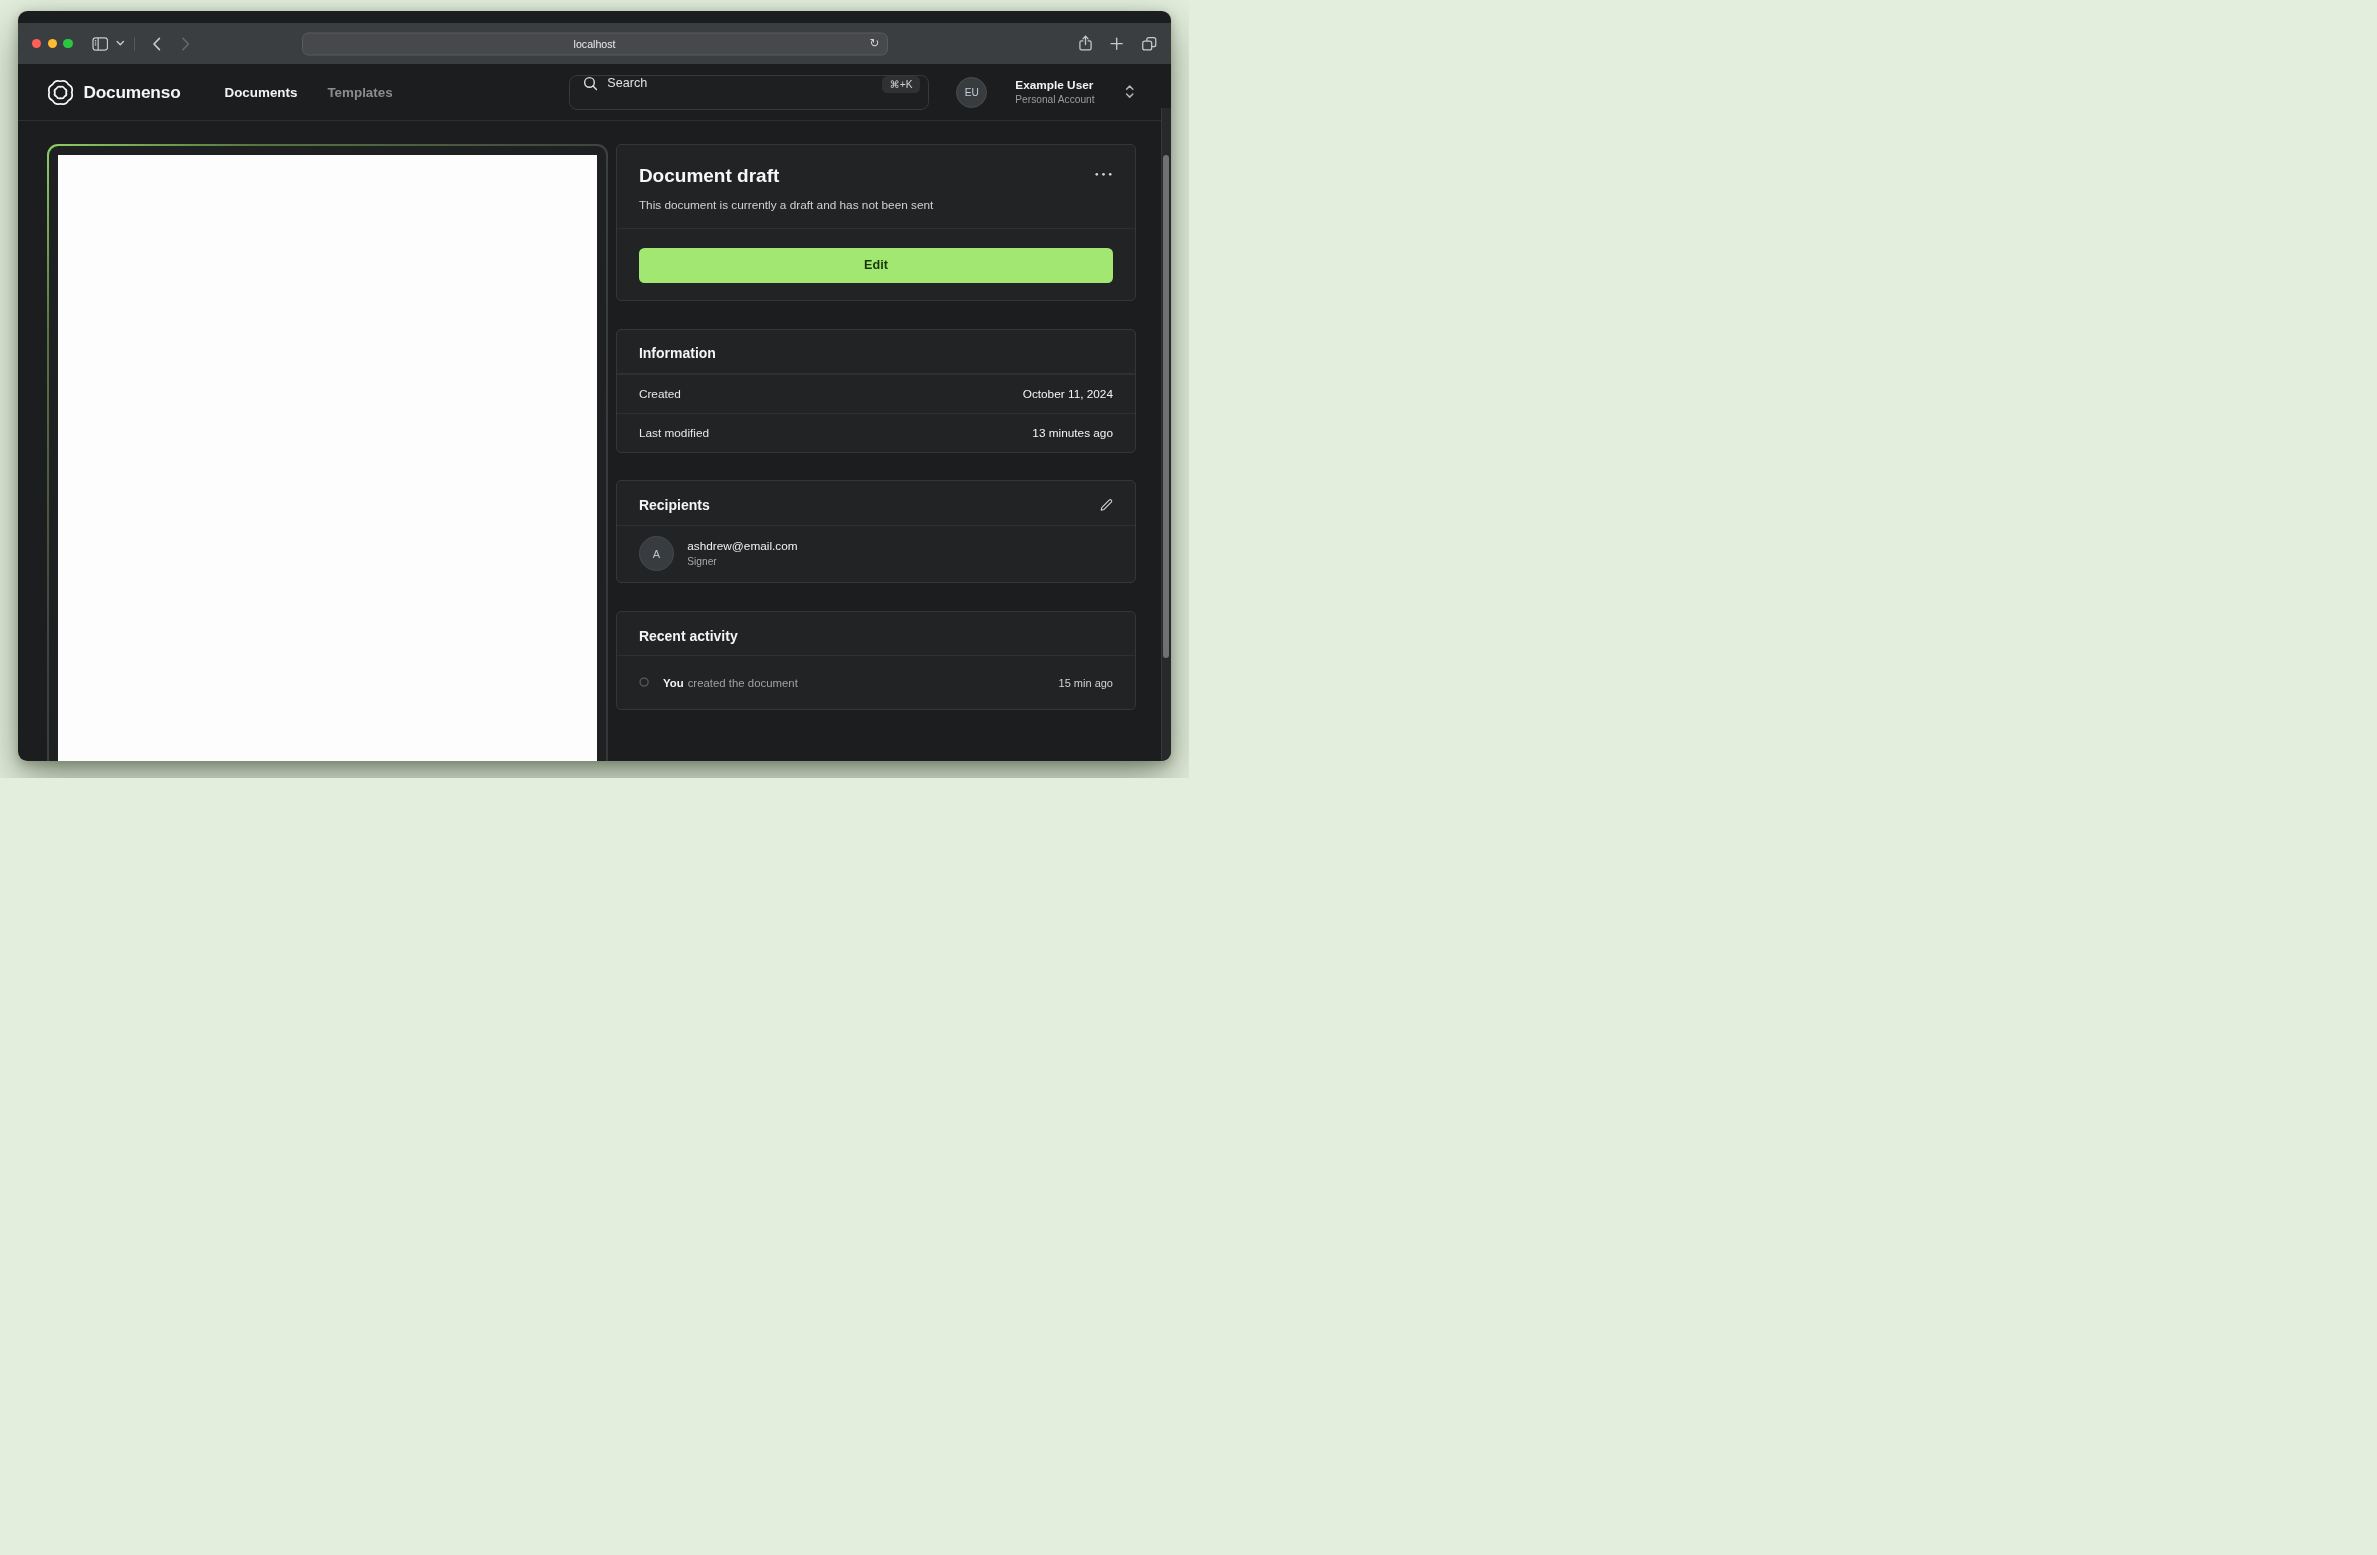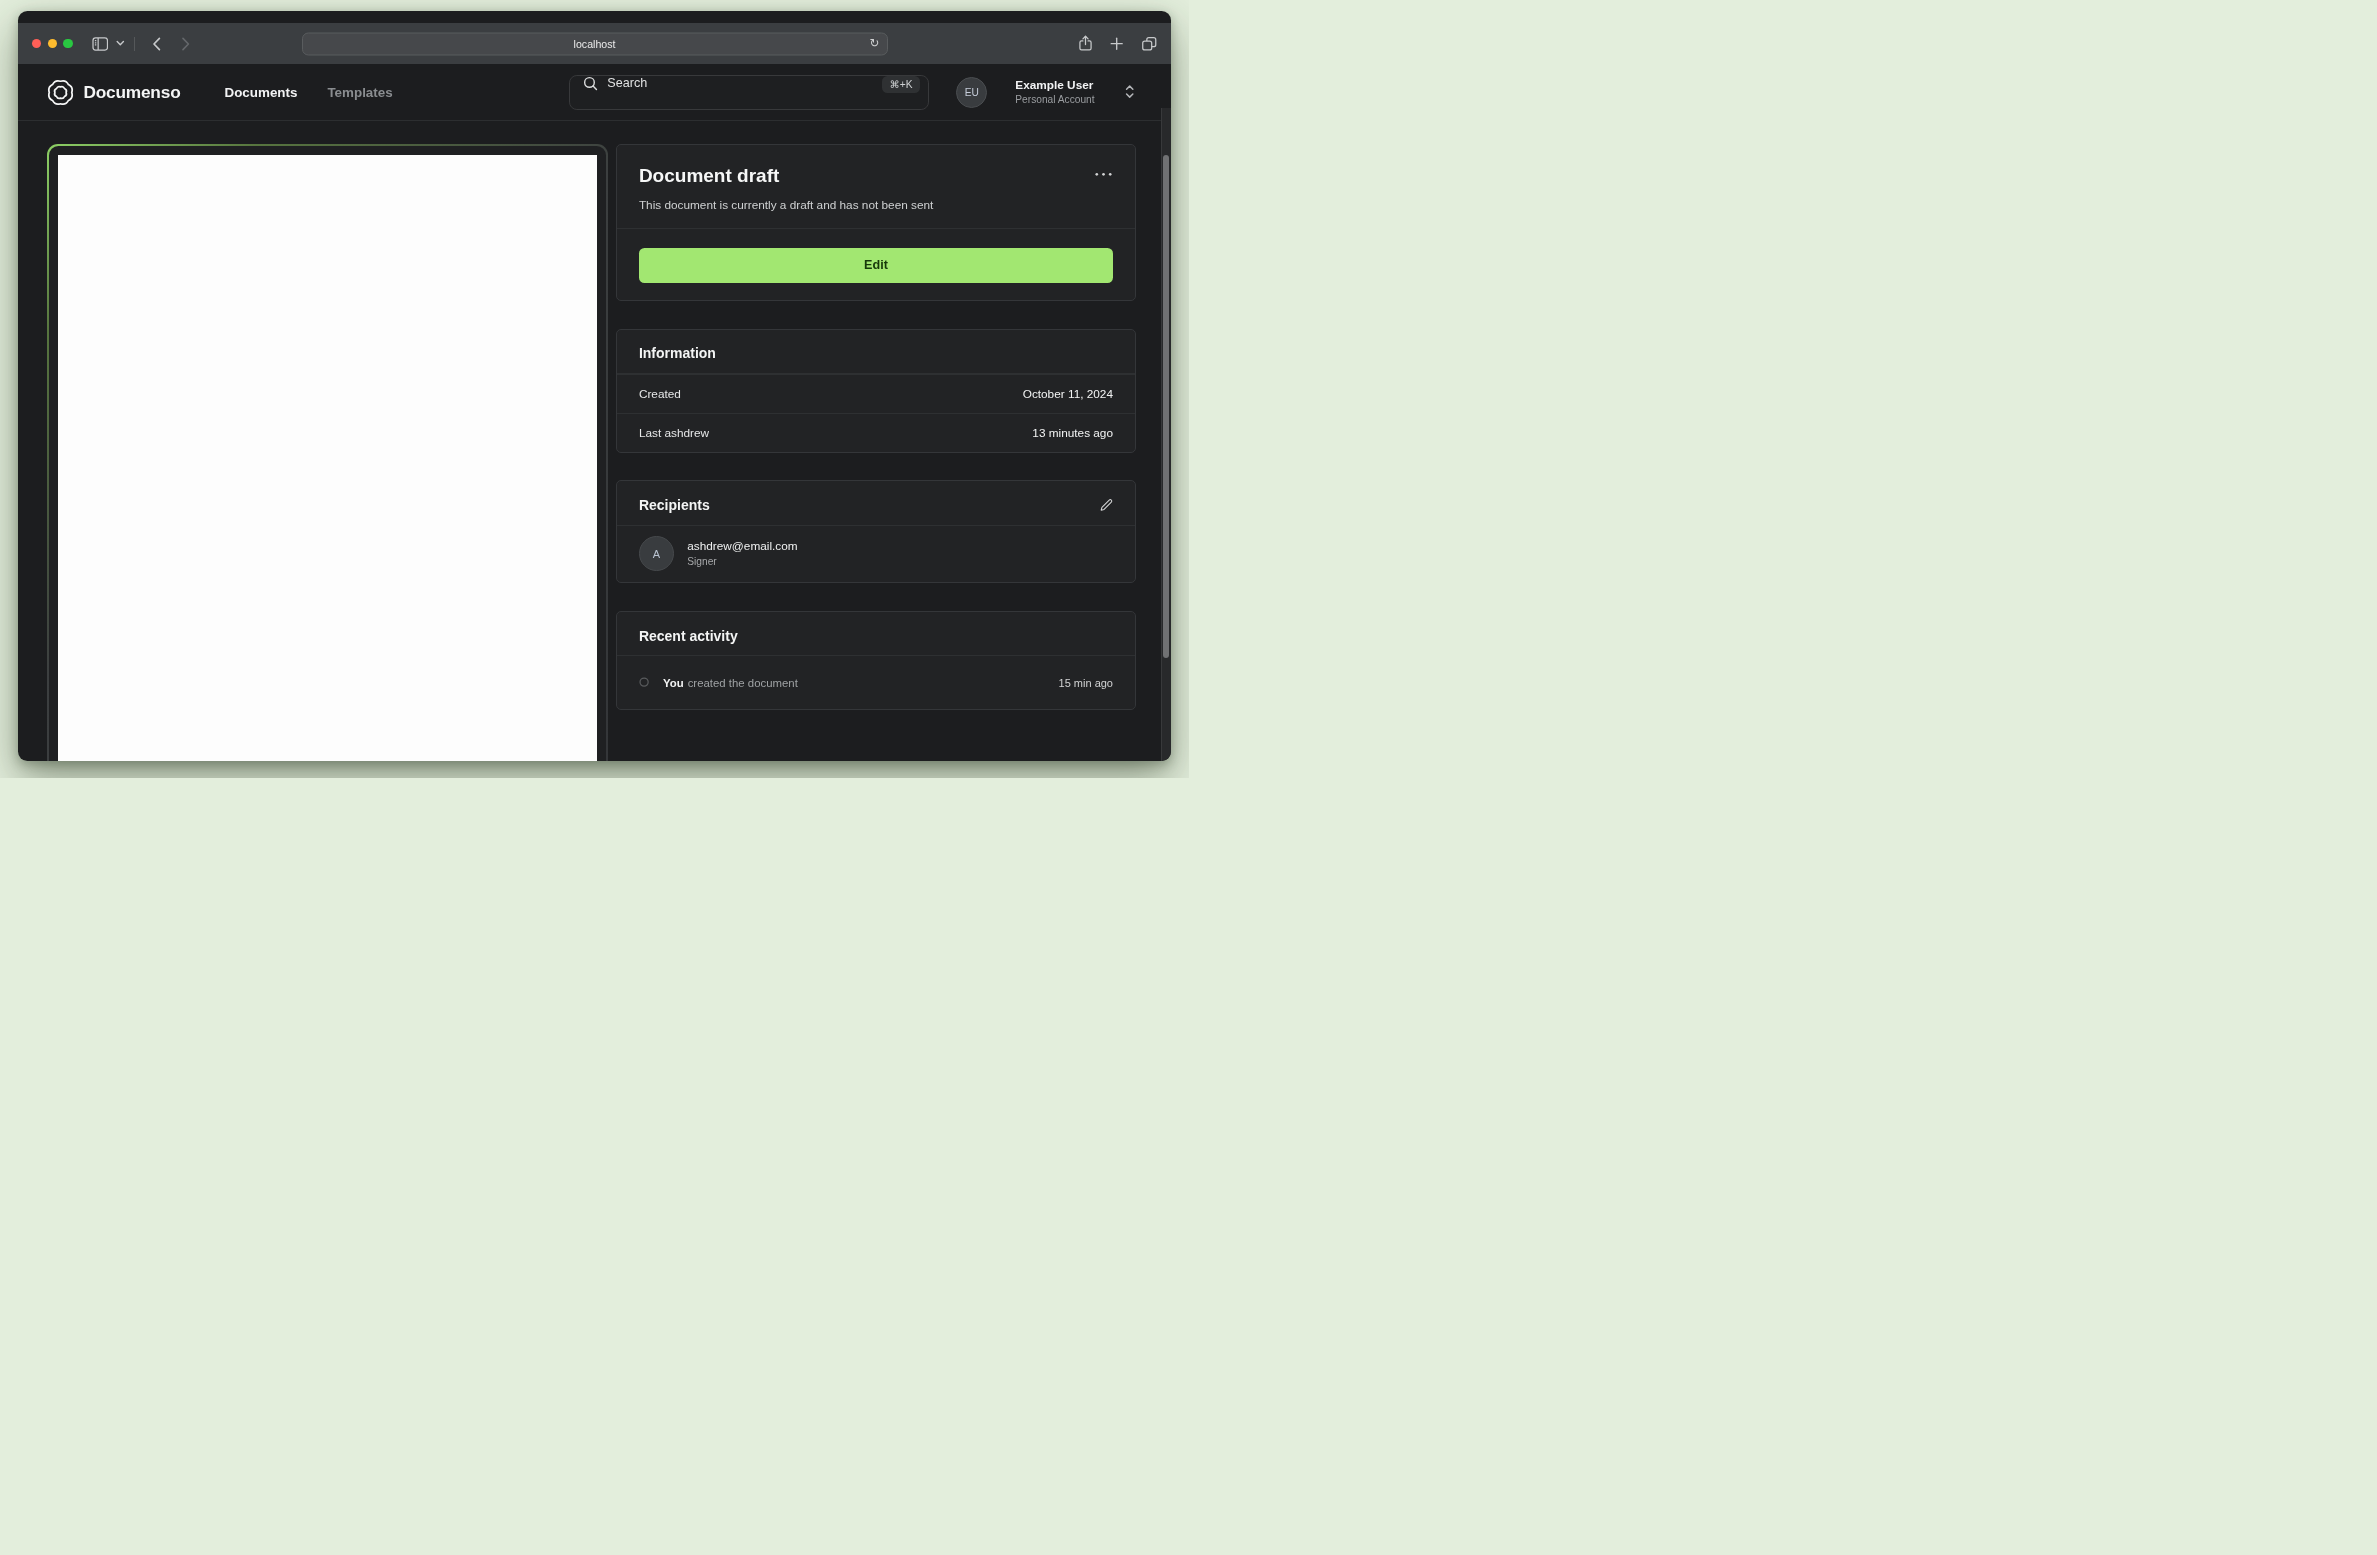--- a/index.html
+++ b/index.html
@@ -259,21 +259,21 @@
           <span class="card-title">Information</span>
         </div>
         <div class="card-divider"></div>
         <div class="card-divider"></div>
         <div class="info-row">
           <span class="info-label">Created</span>
           <span class="info-value">October 11, 2024</span>
         </div>
         <div class="card-divider"></div>
         <div class="info-row">
-          <span class="info-label">Last ashdrew</span>
+          <span class="info-label">Last modified</span>
           <span class="info-value">13 minutes ago</span>
         </div>
       </section>
 
       <section class="card">
         <div class="card-head" style="padding:15.7px 22px 11.8px 22px">
           <span class="card-title">Recipients</span>
           <span class="icon-btn">
             <svg width="14" height="14" viewBox="0 0 20 20" fill="none" stroke="#d5d6d7" stroke-width="1.5" stroke-linejoin="round">
               <path d="M14.6 2.9a2.1 2.1 0 0 1 3 3L7.2 16.3l-4.1 1.1 1.1-4.1z"></path>

